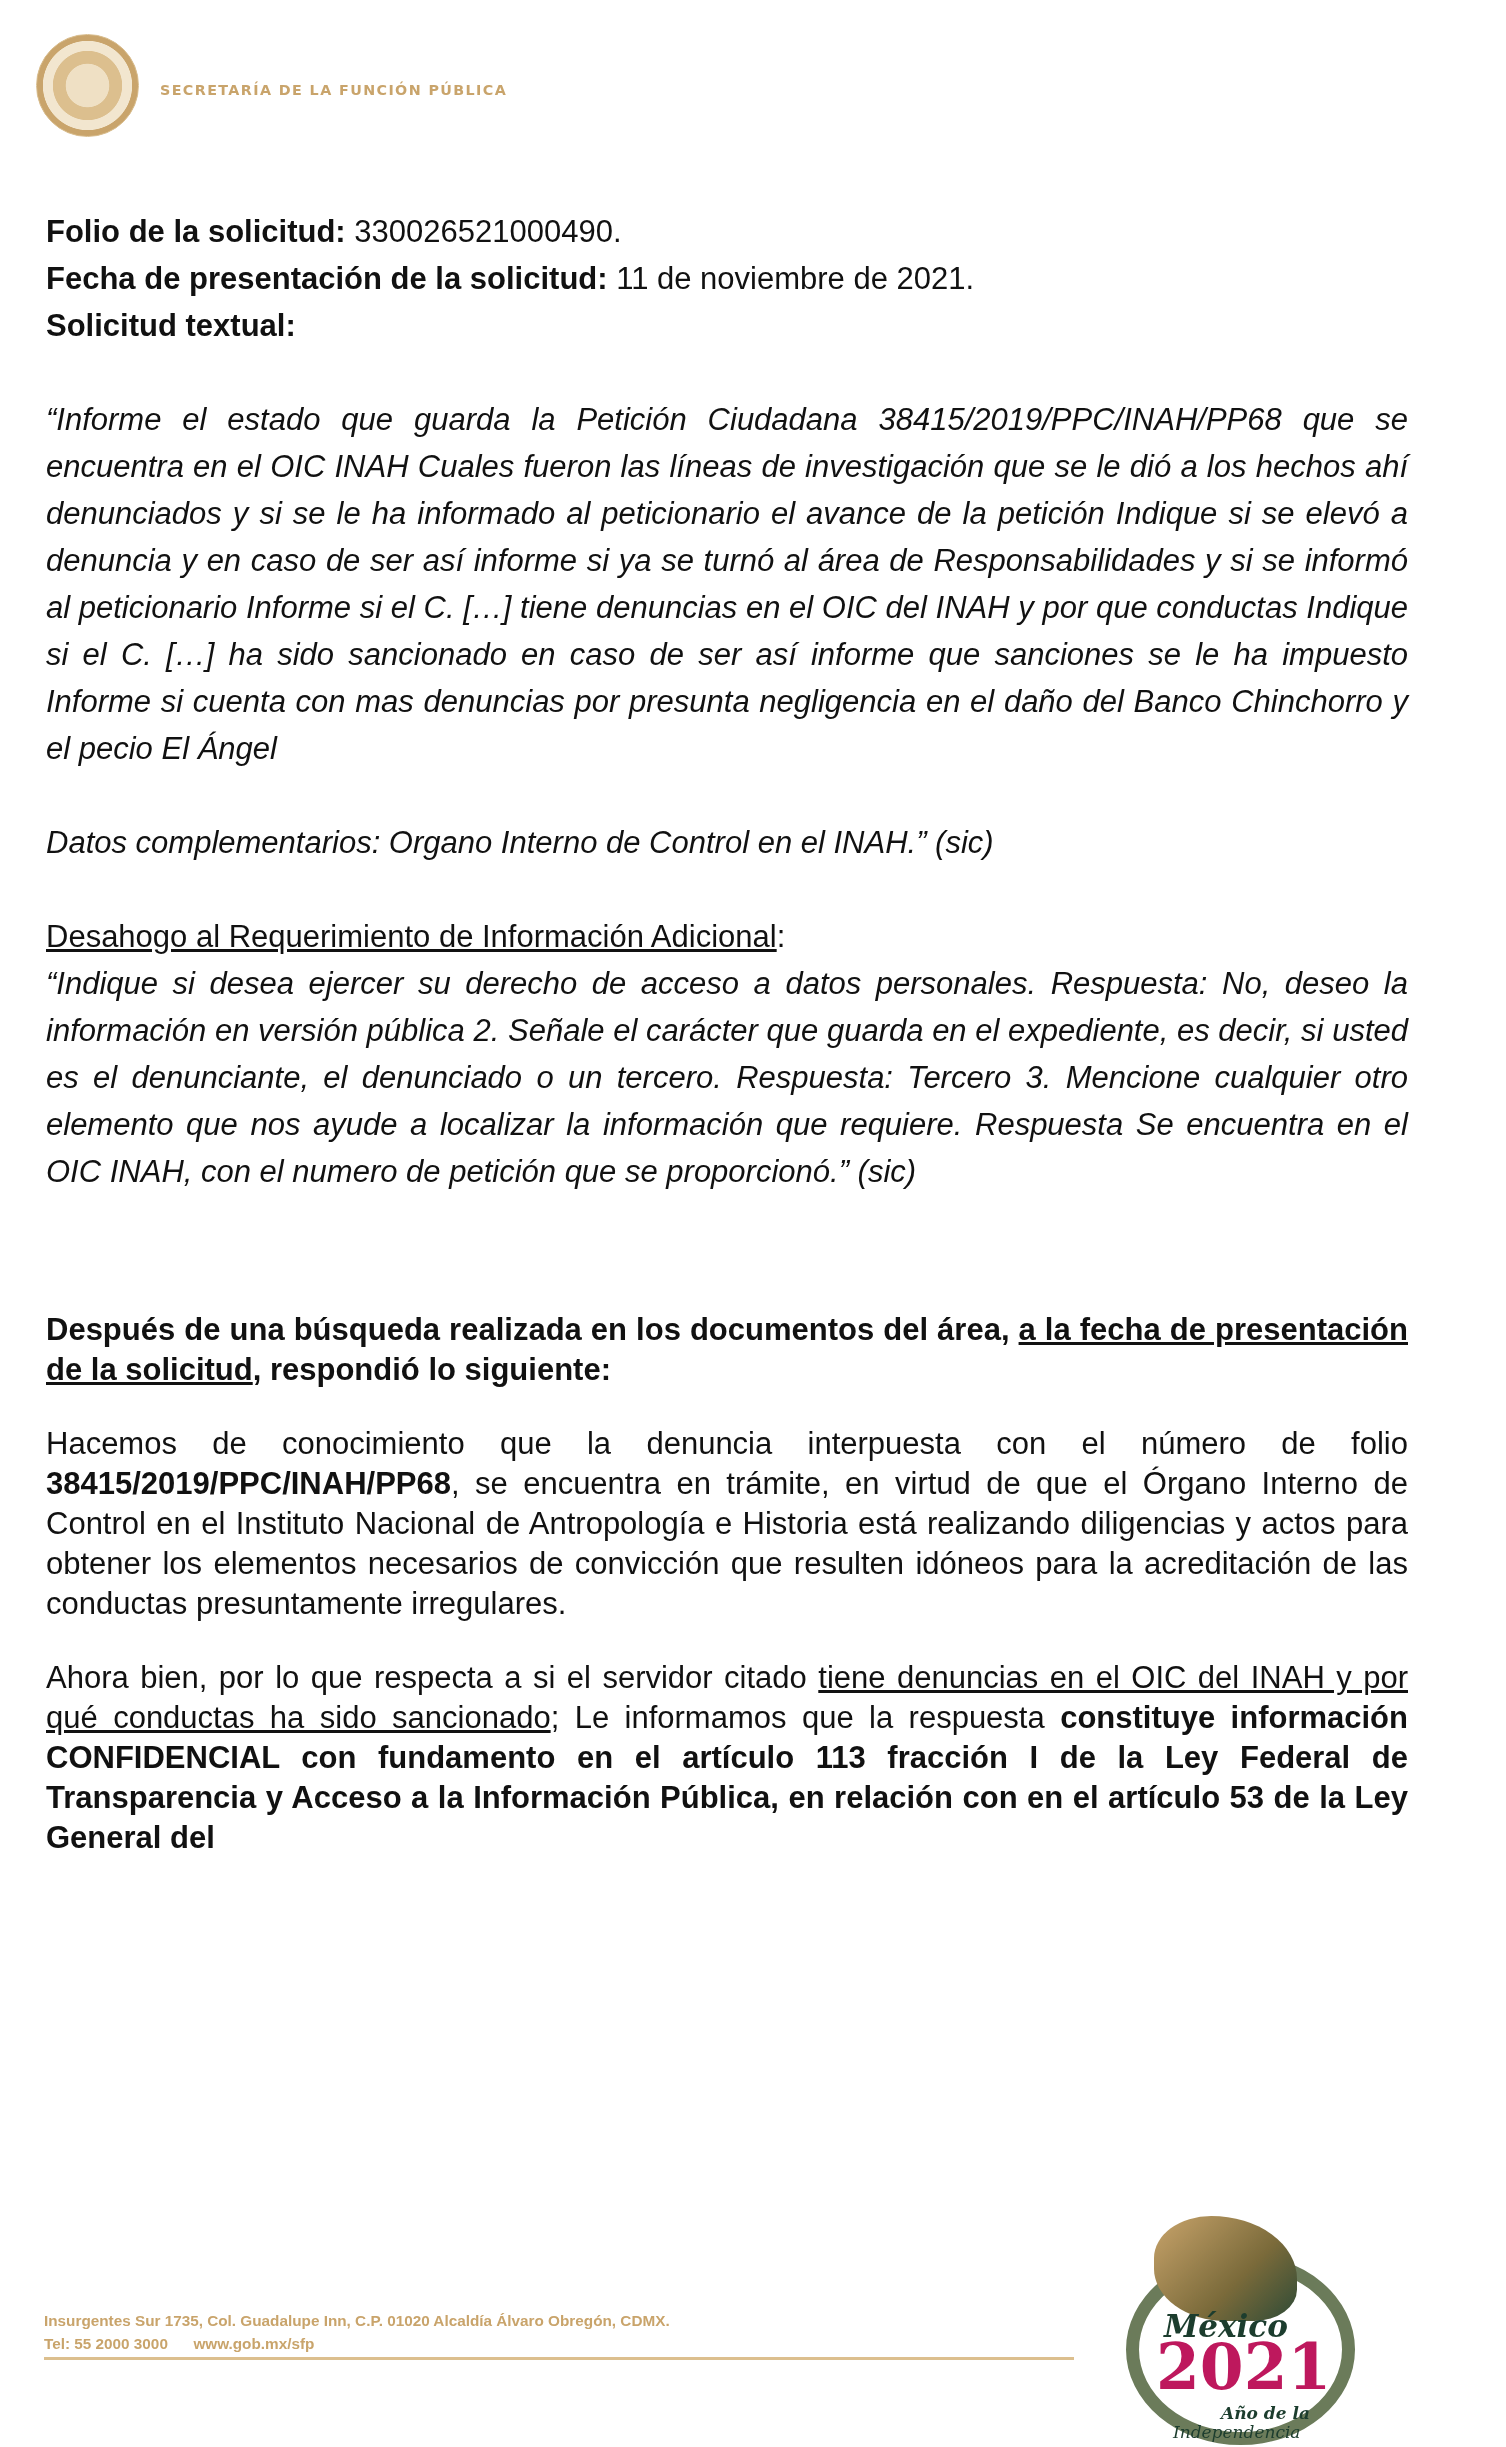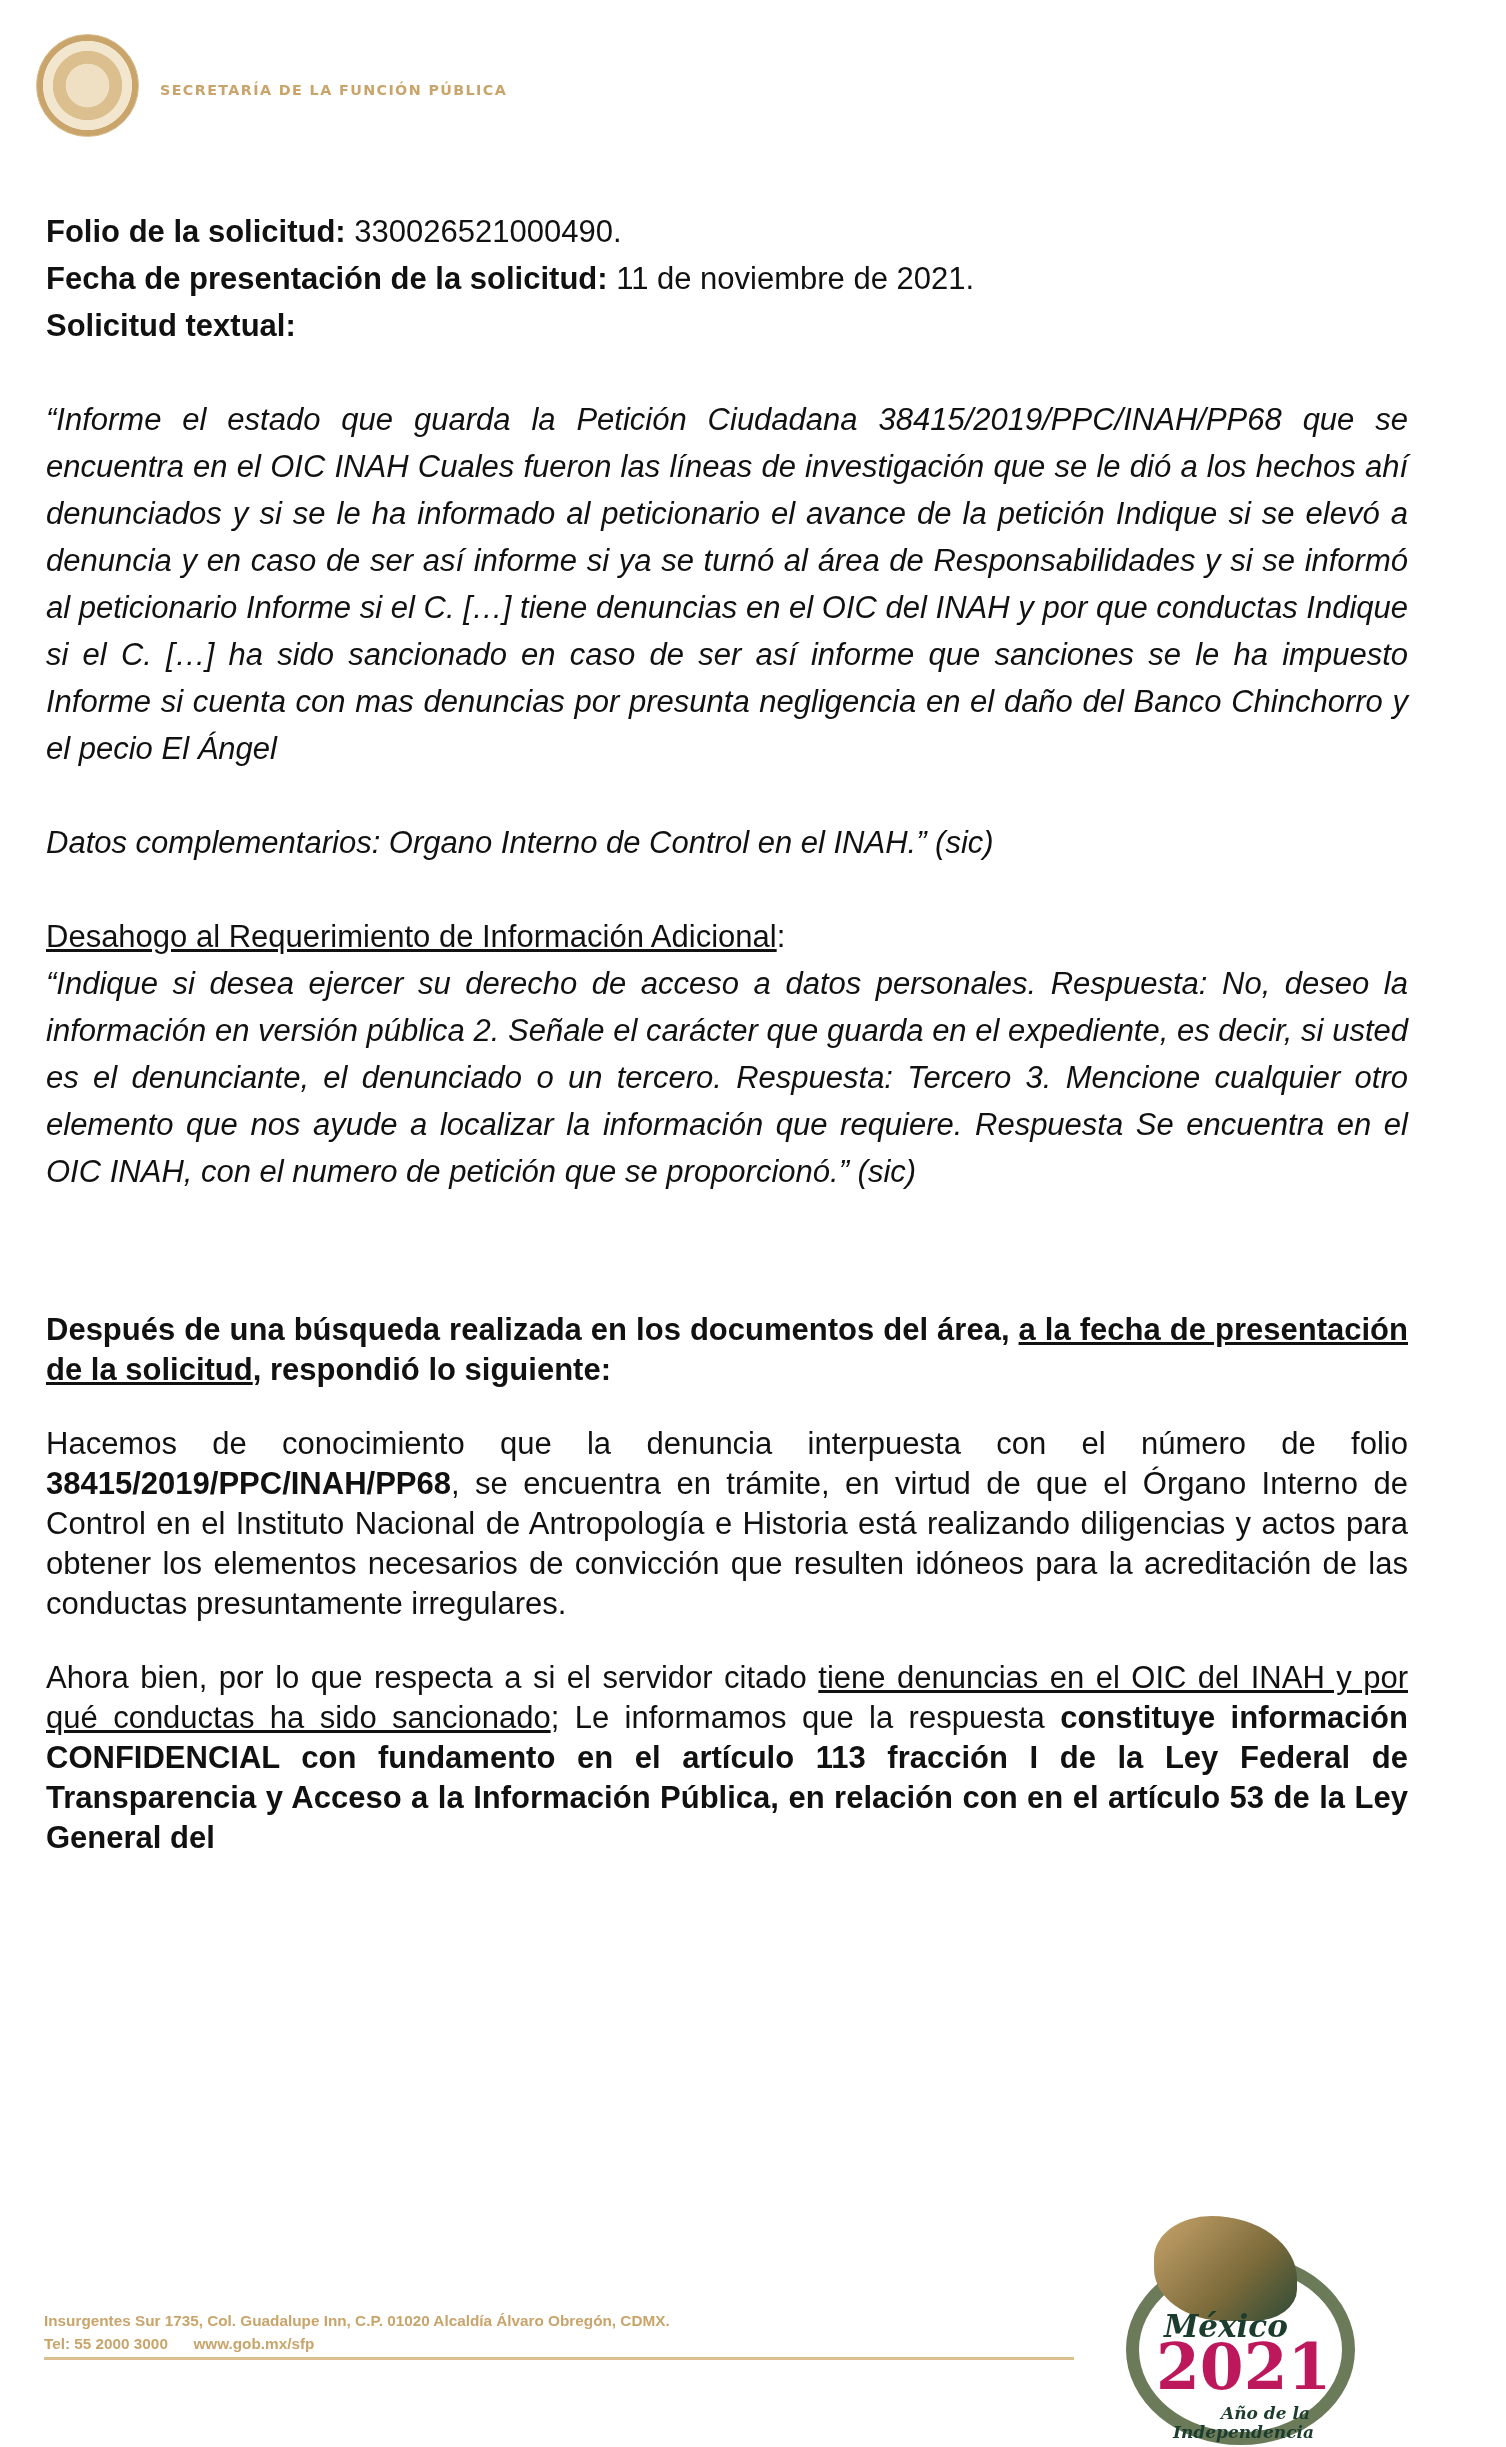--- a/index.html
+++ b/index.html
@@ -21,21 +21,21 @@
   .tight { line-height: 40px; }
 
   .footer-text { position: absolute; left: 44px; top: 2309px; font-size: 15.3px; line-height: 23px; color: #c9a46b; font-weight: bold; }
   .footer-line { position: absolute; left: 44px; top: 2357px; width: 1030px; height: 2.9px; background: #dcbf8e; }
   .badge { position: absolute; left: 1116px; top: 2216px; width: 249px; height: 231px; }
   .badge-ring { position: absolute; left: 9.6px; top: 38px; width: 229px; height: 191px; border-radius: 50%; border: 13.4px solid #6b7b5a; box-sizing: border-box; background: #fff; }
   .badge-head { position: absolute; left: 38px; top: 0; width: 143px; height: 105px; background: linear-gradient(135deg, #c9a46b, #7a6a3a 60%, #2d4a36); border-radius: 40% 60% 30% 50%; }
   .badge-mexico { position: absolute; left: 48px; top: 92px; font-family: "DejaVu Serif", serif; font-style: italic; font-weight: bold; font-size: 31px; color: #1c3d2e; }
   .badge-year { position: absolute; left: 40px; top: 120px; font-family: "DejaVu Serif", serif; font-weight: bold; font-size: 63px; color: #be185d; line-height: 1; }
   .badge-line1 { position: absolute; left: 105px; top: 187px; font-family: "DejaVu Serif", serif; font-style: italic; font-weight: bold; font-size: 17px; color: #1c3d2e; }
-  .badge-line2 { position: absolute; left: 57px; top: 206px; font-family: "DejaVu Serif", serif; font-style: italic; font-weight: bold; font-size: 17px; color: #1c3d2e; }
+  .badge-line2 { position: absolute; left: 57px; top: 206px; font-family: "DejaVu Serif", serif; font-style: italic; font-weight: normal; font-size: 17px; color: #1c3d2e; }
 </style>
 </head>
 <body>
 
 <div class="header">
   <div class="seal"></div>
   <div class="brand">
     <div class="brand-sub">SECRETARÍA DE LA FUNCIÓN PÚBLICA</div>
   </div>
 </div>

